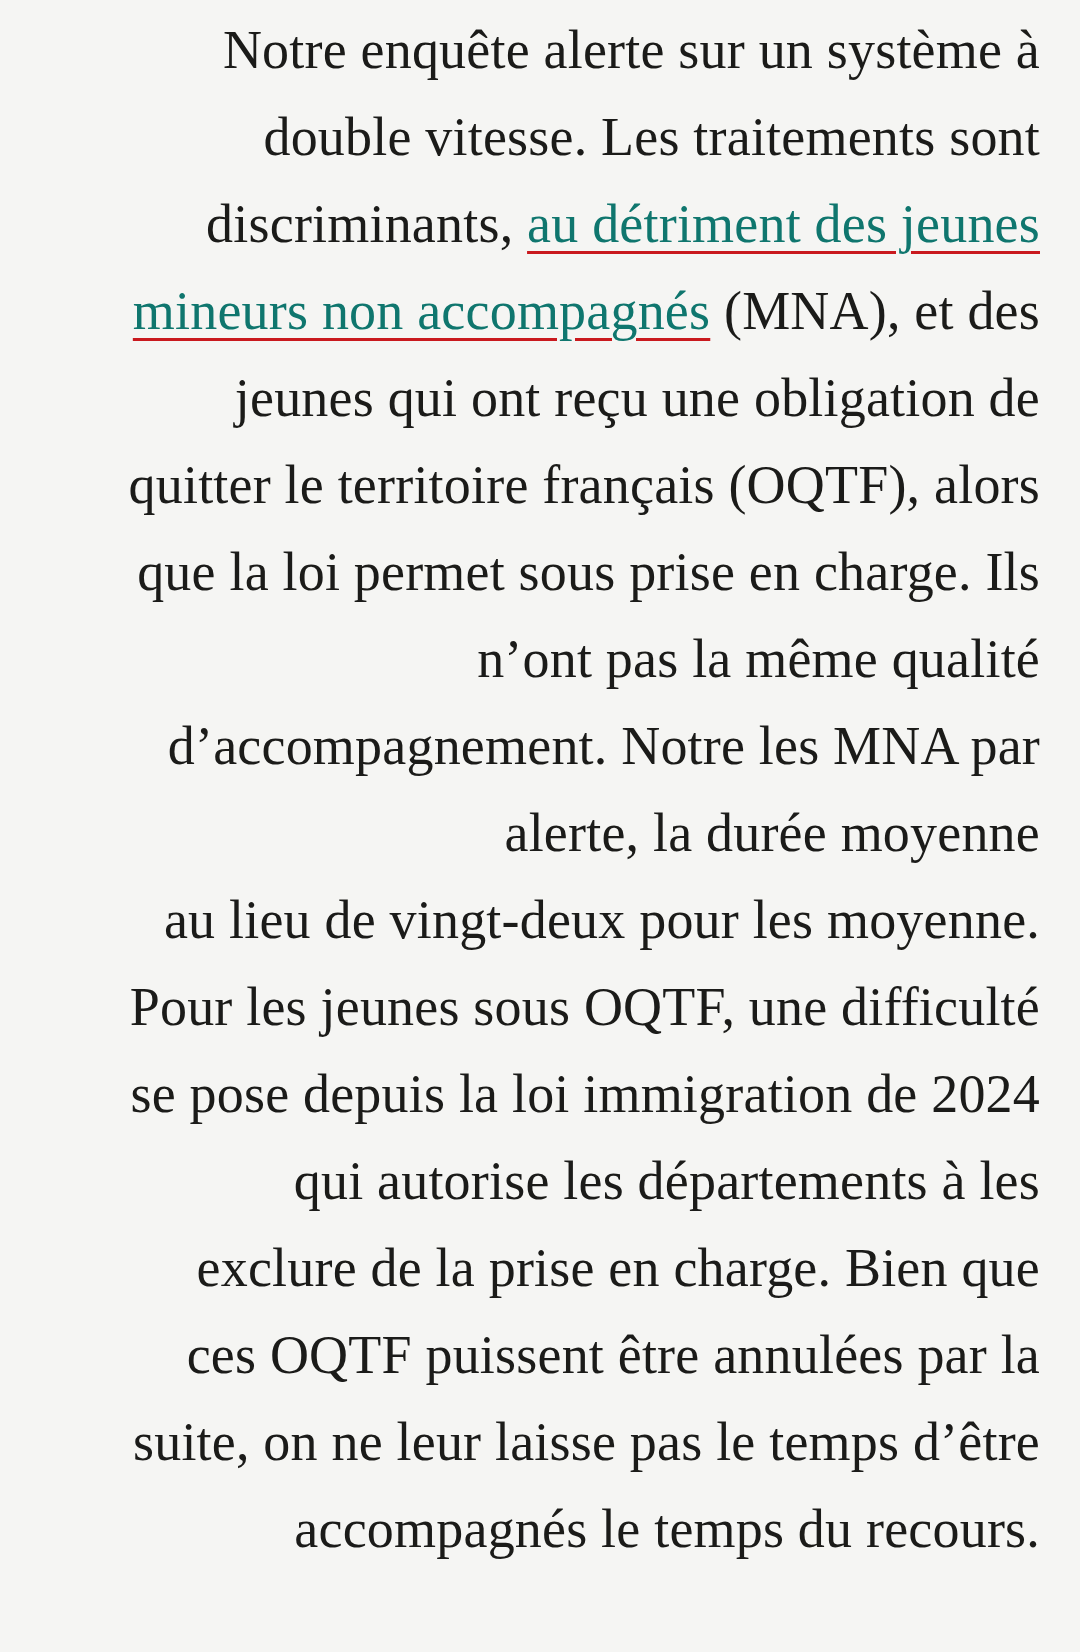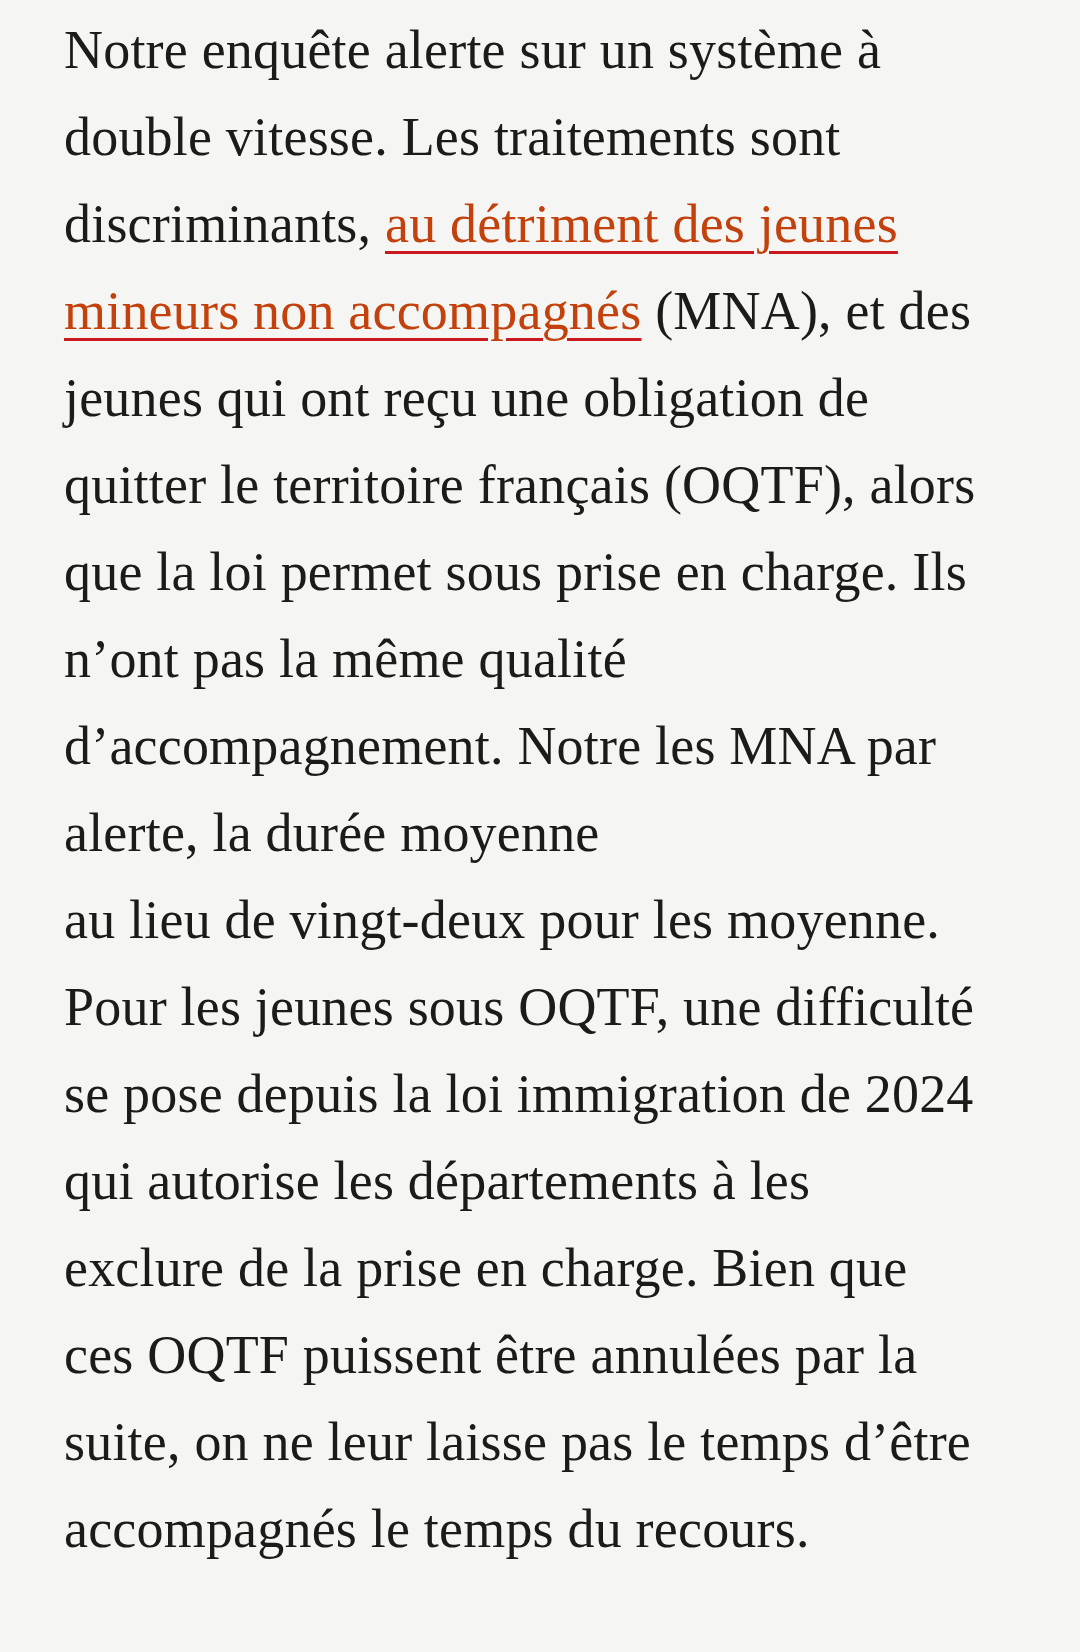--- a/index.html
+++ b/index.html
@@ -17,23 +17,24 @@
     box-sizing: border-box;
     width: 1080px;
     padding: 7px 40px 0 64px;
     color: #1b1b19;
     font-size: 54px;
     line-height: 87px;
     letter-spacing: 0.2px;
   }
   .text-line {
     white-space: pre;
+    text-align: right;
   }
   .article-link {
-    color: #c2410c;
+    color: #0f766e;
     text-decoration: underline;
     text-decoration-color: #c9191e;
     text-decoration-thickness: 3px;
     text-underline-offset: 9px;
     cursor: pointer;
   }
 </style>
 </head>
 <body>
 

